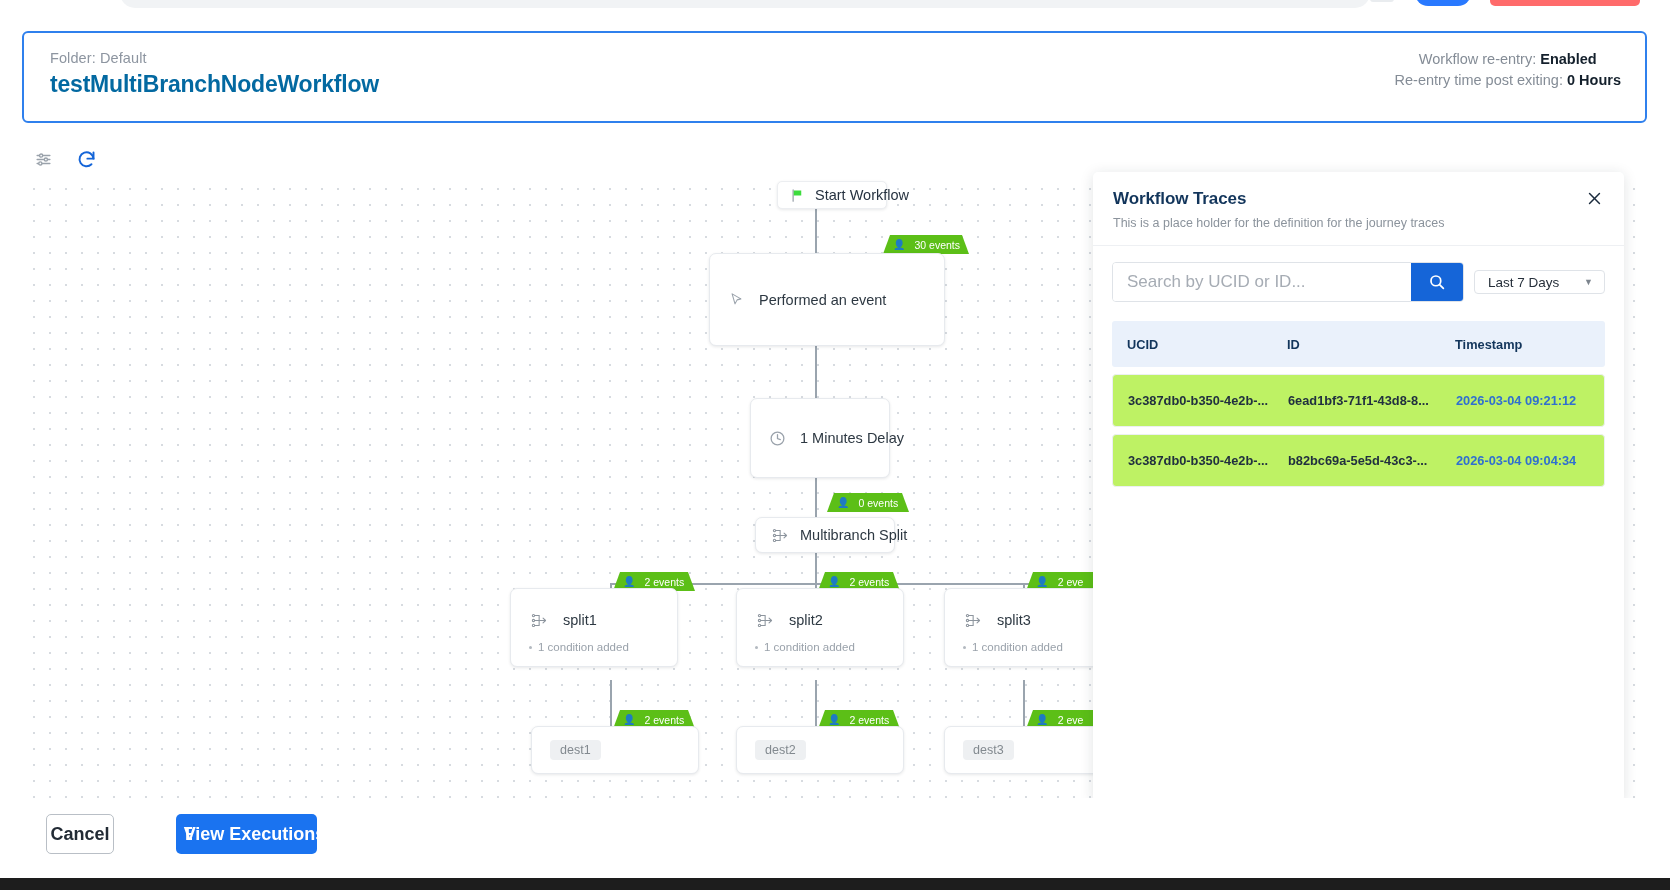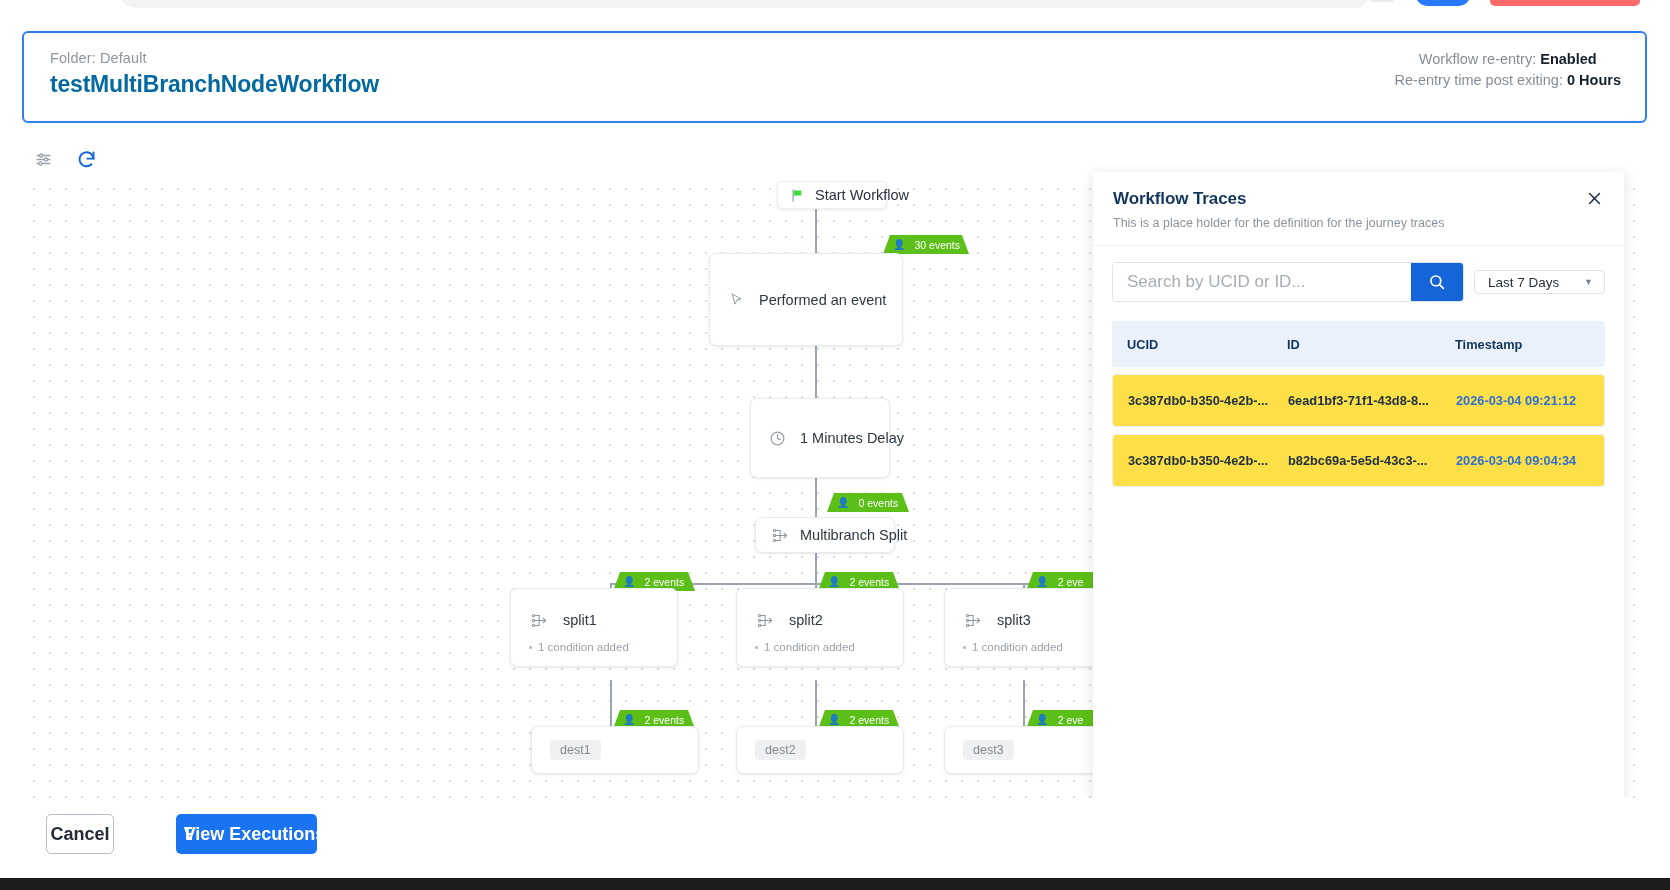--- a/index.html
+++ b/index.html
@@ -109,21 +109,21 @@
   .node-label { font-size: 14.5px; color: #2d3842; white-space: nowrap; }
   .node-ic { width: 20px; height: 20px; flex: 0 0 20px; display:flex; align-items:center; justify-content:center; color:#8d959e; }
 
   .start-node {
     left: 755px; top: 36px; width: 110px; height: 28px;
     border-radius: 5px; border: 1px solid #eceef1;
   }
   .start-node .node-row { padding: 0 9px; gap: 8px; }
   .start-node .node-label { font-size: 14.5px; color: #263240; }
 
-  .event-node { left: 687px; top: 108px; width: 194px; height: 93px; }
+  .event-node { left: 687px; top: 108px; width: 236px; height: 93px; }
   .delay-node { left: 728px; top: 253px; width: 140px; height: 80px; }
   .delay-node .node-row { padding: 0 0 0 16px; }
   .split-node { left: 733px; top: 372px; width: 140px; height: 36px; }
   .split-node .node-row { padding: 0 14px; gap: 10px; }
 
   .branch-node {
     width: 168px; height: 79px;
     background: #ffffff; border: 1px solid #e7eaee; border-radius: 7px;
     box-shadow: 0 1px 3px rgba(22,33,44,.10);
     position: absolute;
@@ -211,21 +211,21 @@
     display: flex; height: 46px; align-items: center;
     background: #eaf1fb; border-radius: 3px;
   }
   .th { font-size: 12.8px; font-weight: 700; color: #12355b; }
   .col-ucid { width: 175px; padding-left: 15px; }
   .col-id   { width: 168px; }
   .col-ts   { flex: 1; }
 
   .tbl-row {
     display: flex; height: 53px; align-items: center;
-    background: #fde047; border: 1px solid #eceff2; border-radius: 4px;
+    background: #bef264; border: 1px solid #eceff2; border-radius: 4px;
     margin-top: 7px;
   }
   .td { font-size: 12.8px; font-weight: 700; color: #21303f; white-space: nowrap; overflow: hidden; }
   .td.link { color: #2f6fd0; }
 
   
   .footer {
     position: absolute; left: 0; bottom: 10px; width: 1670px; height: 70px;
     background: #ffffff;
   }

